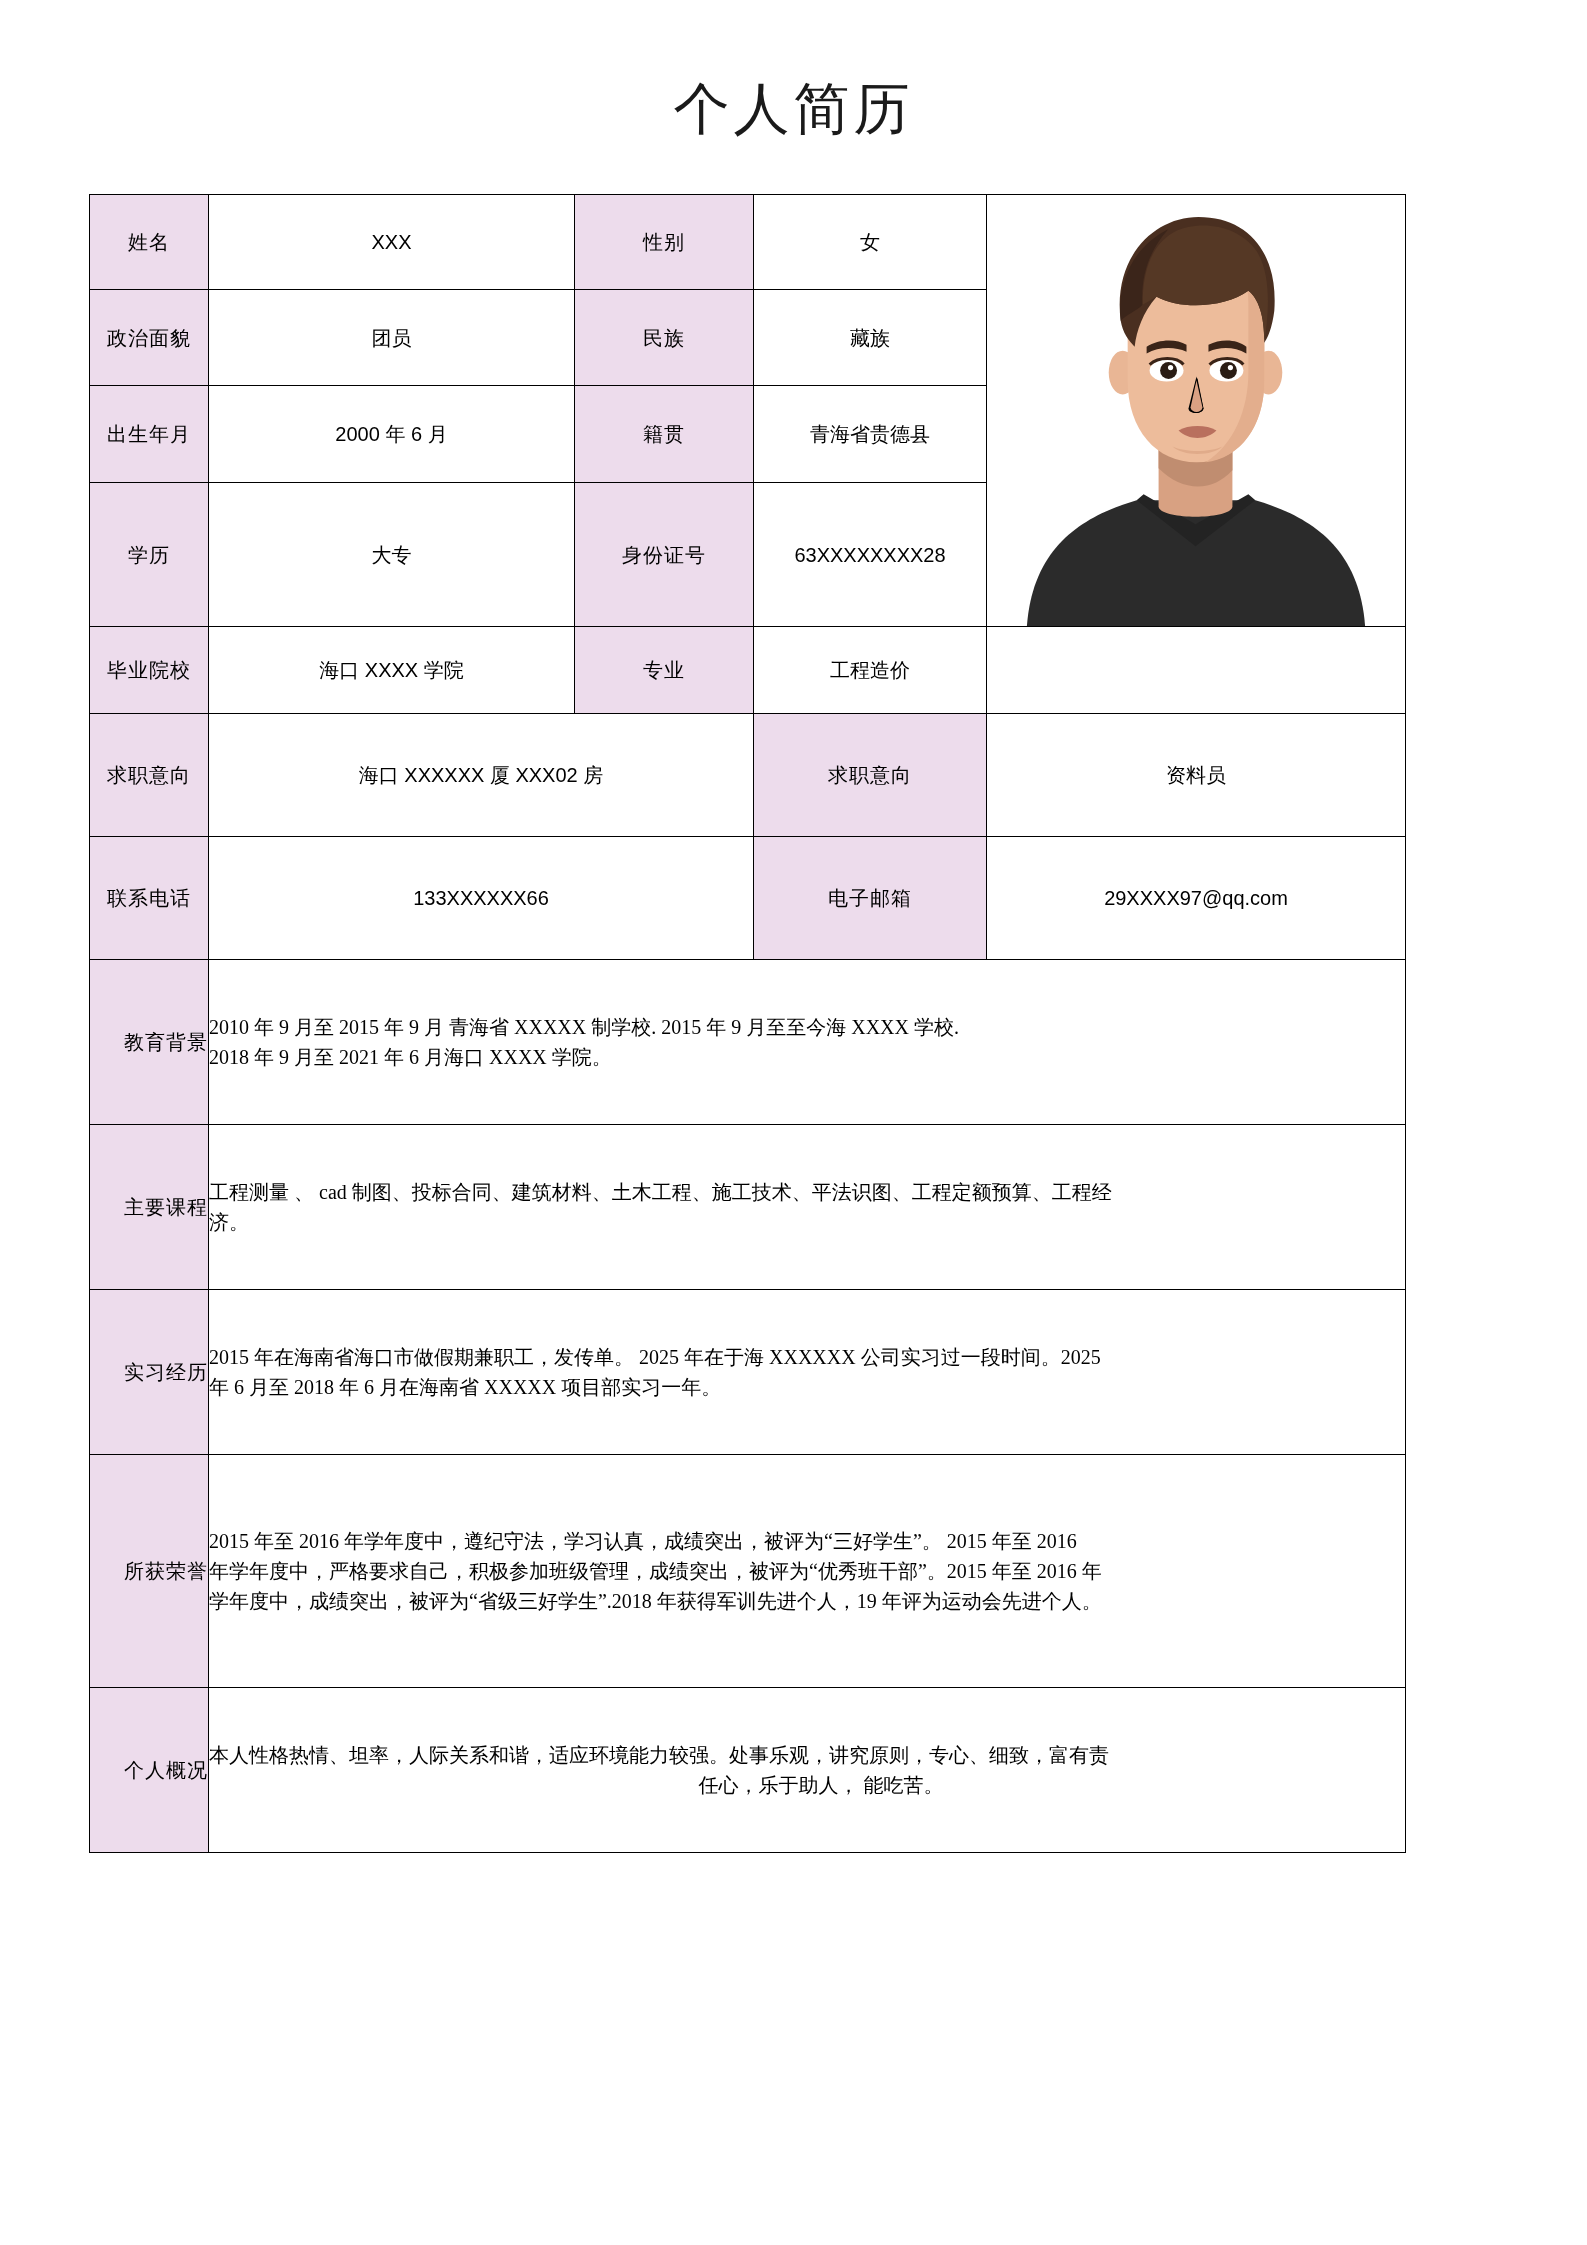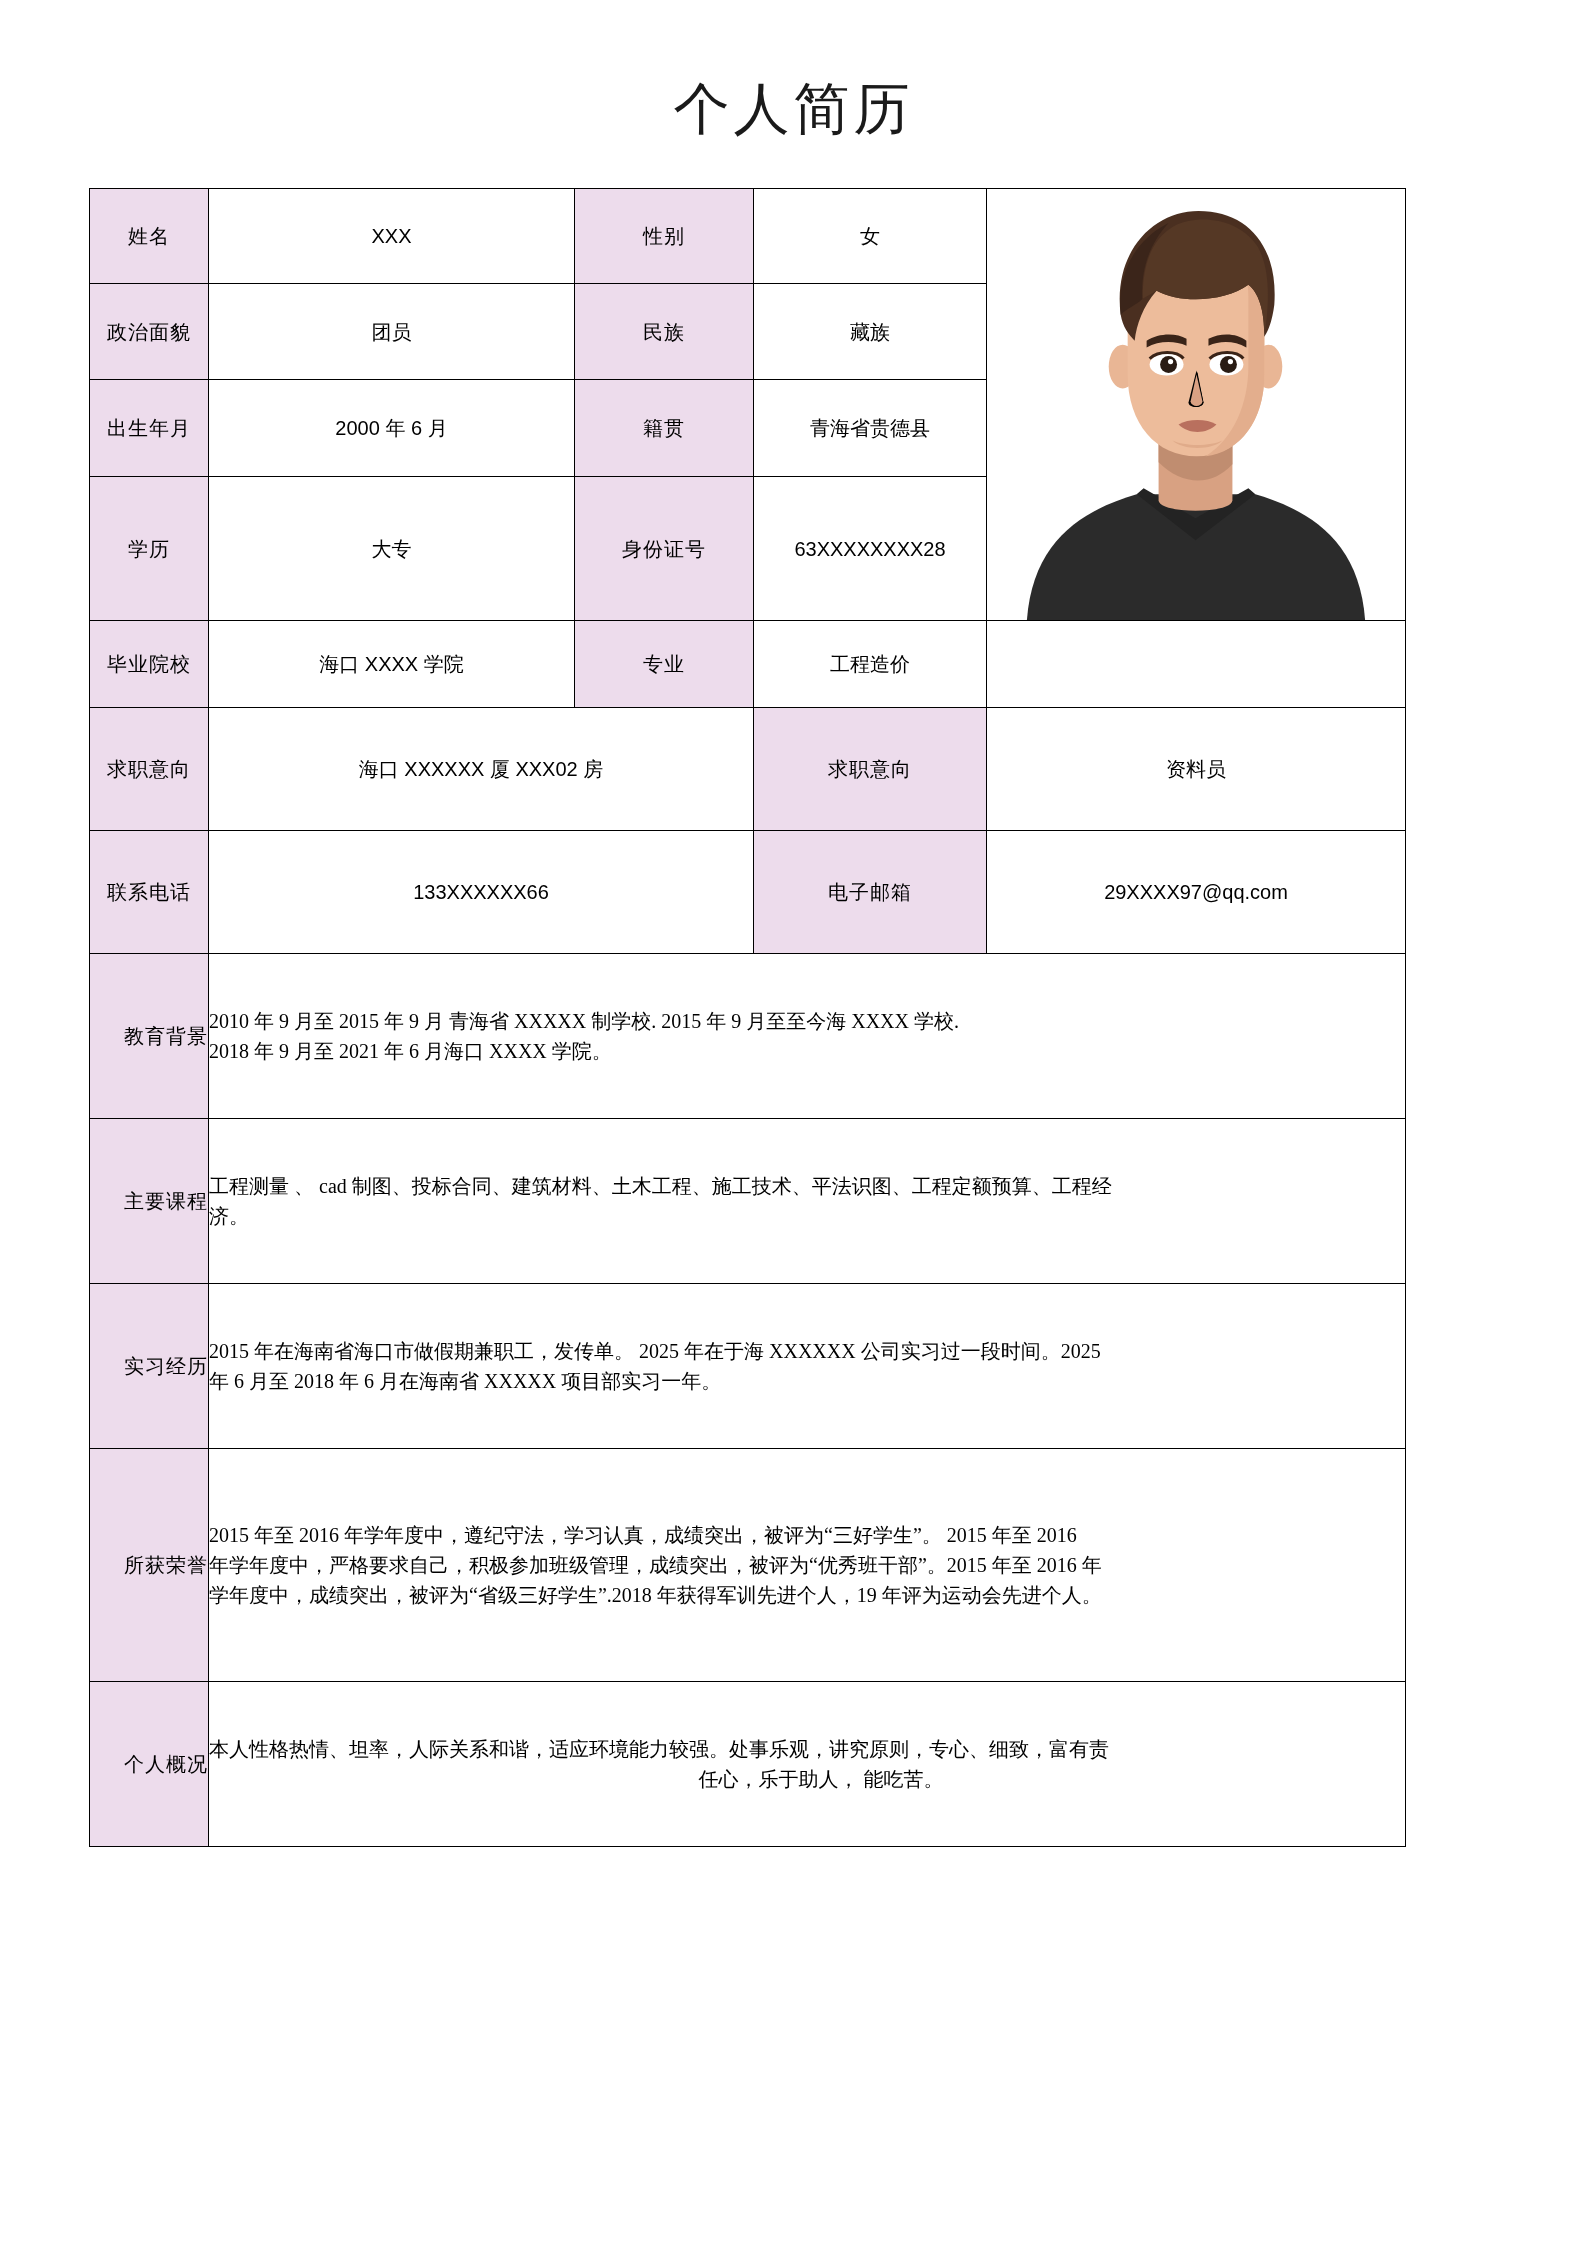--- a/index.html
+++ b/index.html
@@ -34,21 +34,21 @@
     font-size: 56px;
     letter-spacing: 4px;
     font-weight: 400;
     font-family: "Liberation Serif", "DejaVu Serif", serif;
     color: #1a1a1a;
   }
 
   .resume-table {
     position: absolute;
     left: 89px;
-    top: 188px;
+    top: 194px;
     width: 1316px;
     border-collapse: collapse;
     table-layout: fixed;
   }
   .resume-table td {
     border: 1px solid #000000;
     padding: 0;
     vertical-align: middle;
     font-size: 20px;
     line-height: 1.5;

